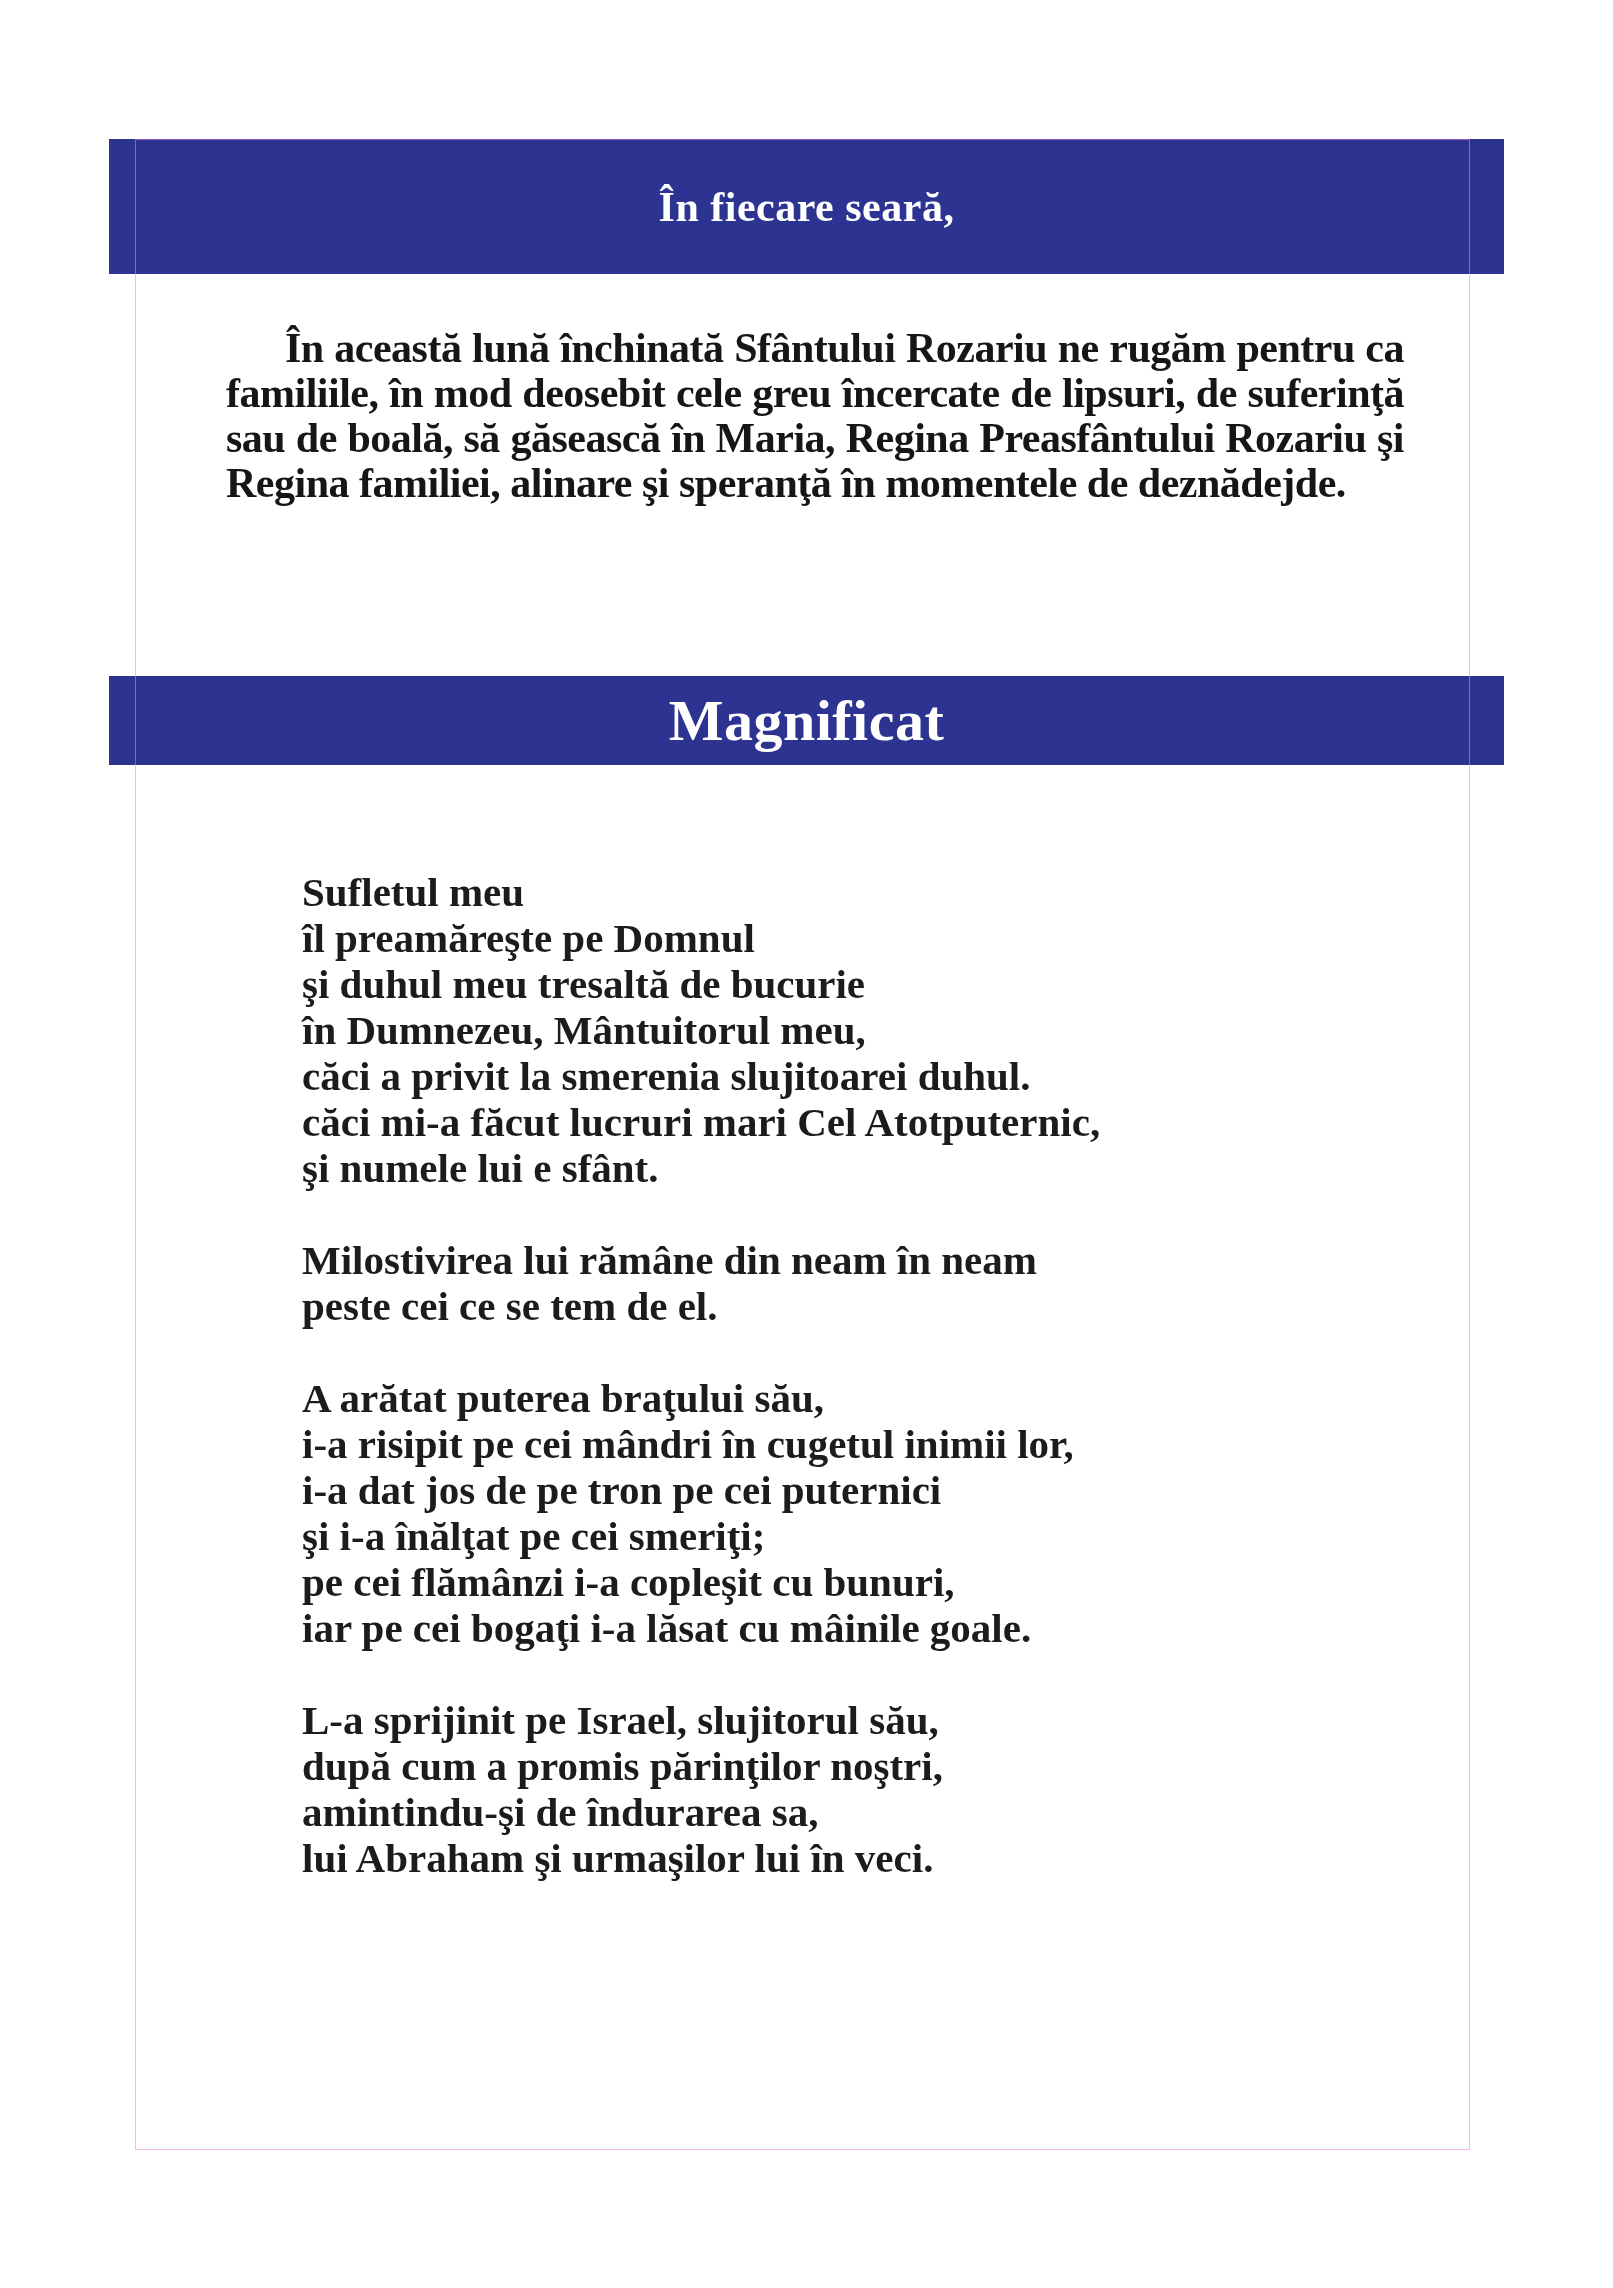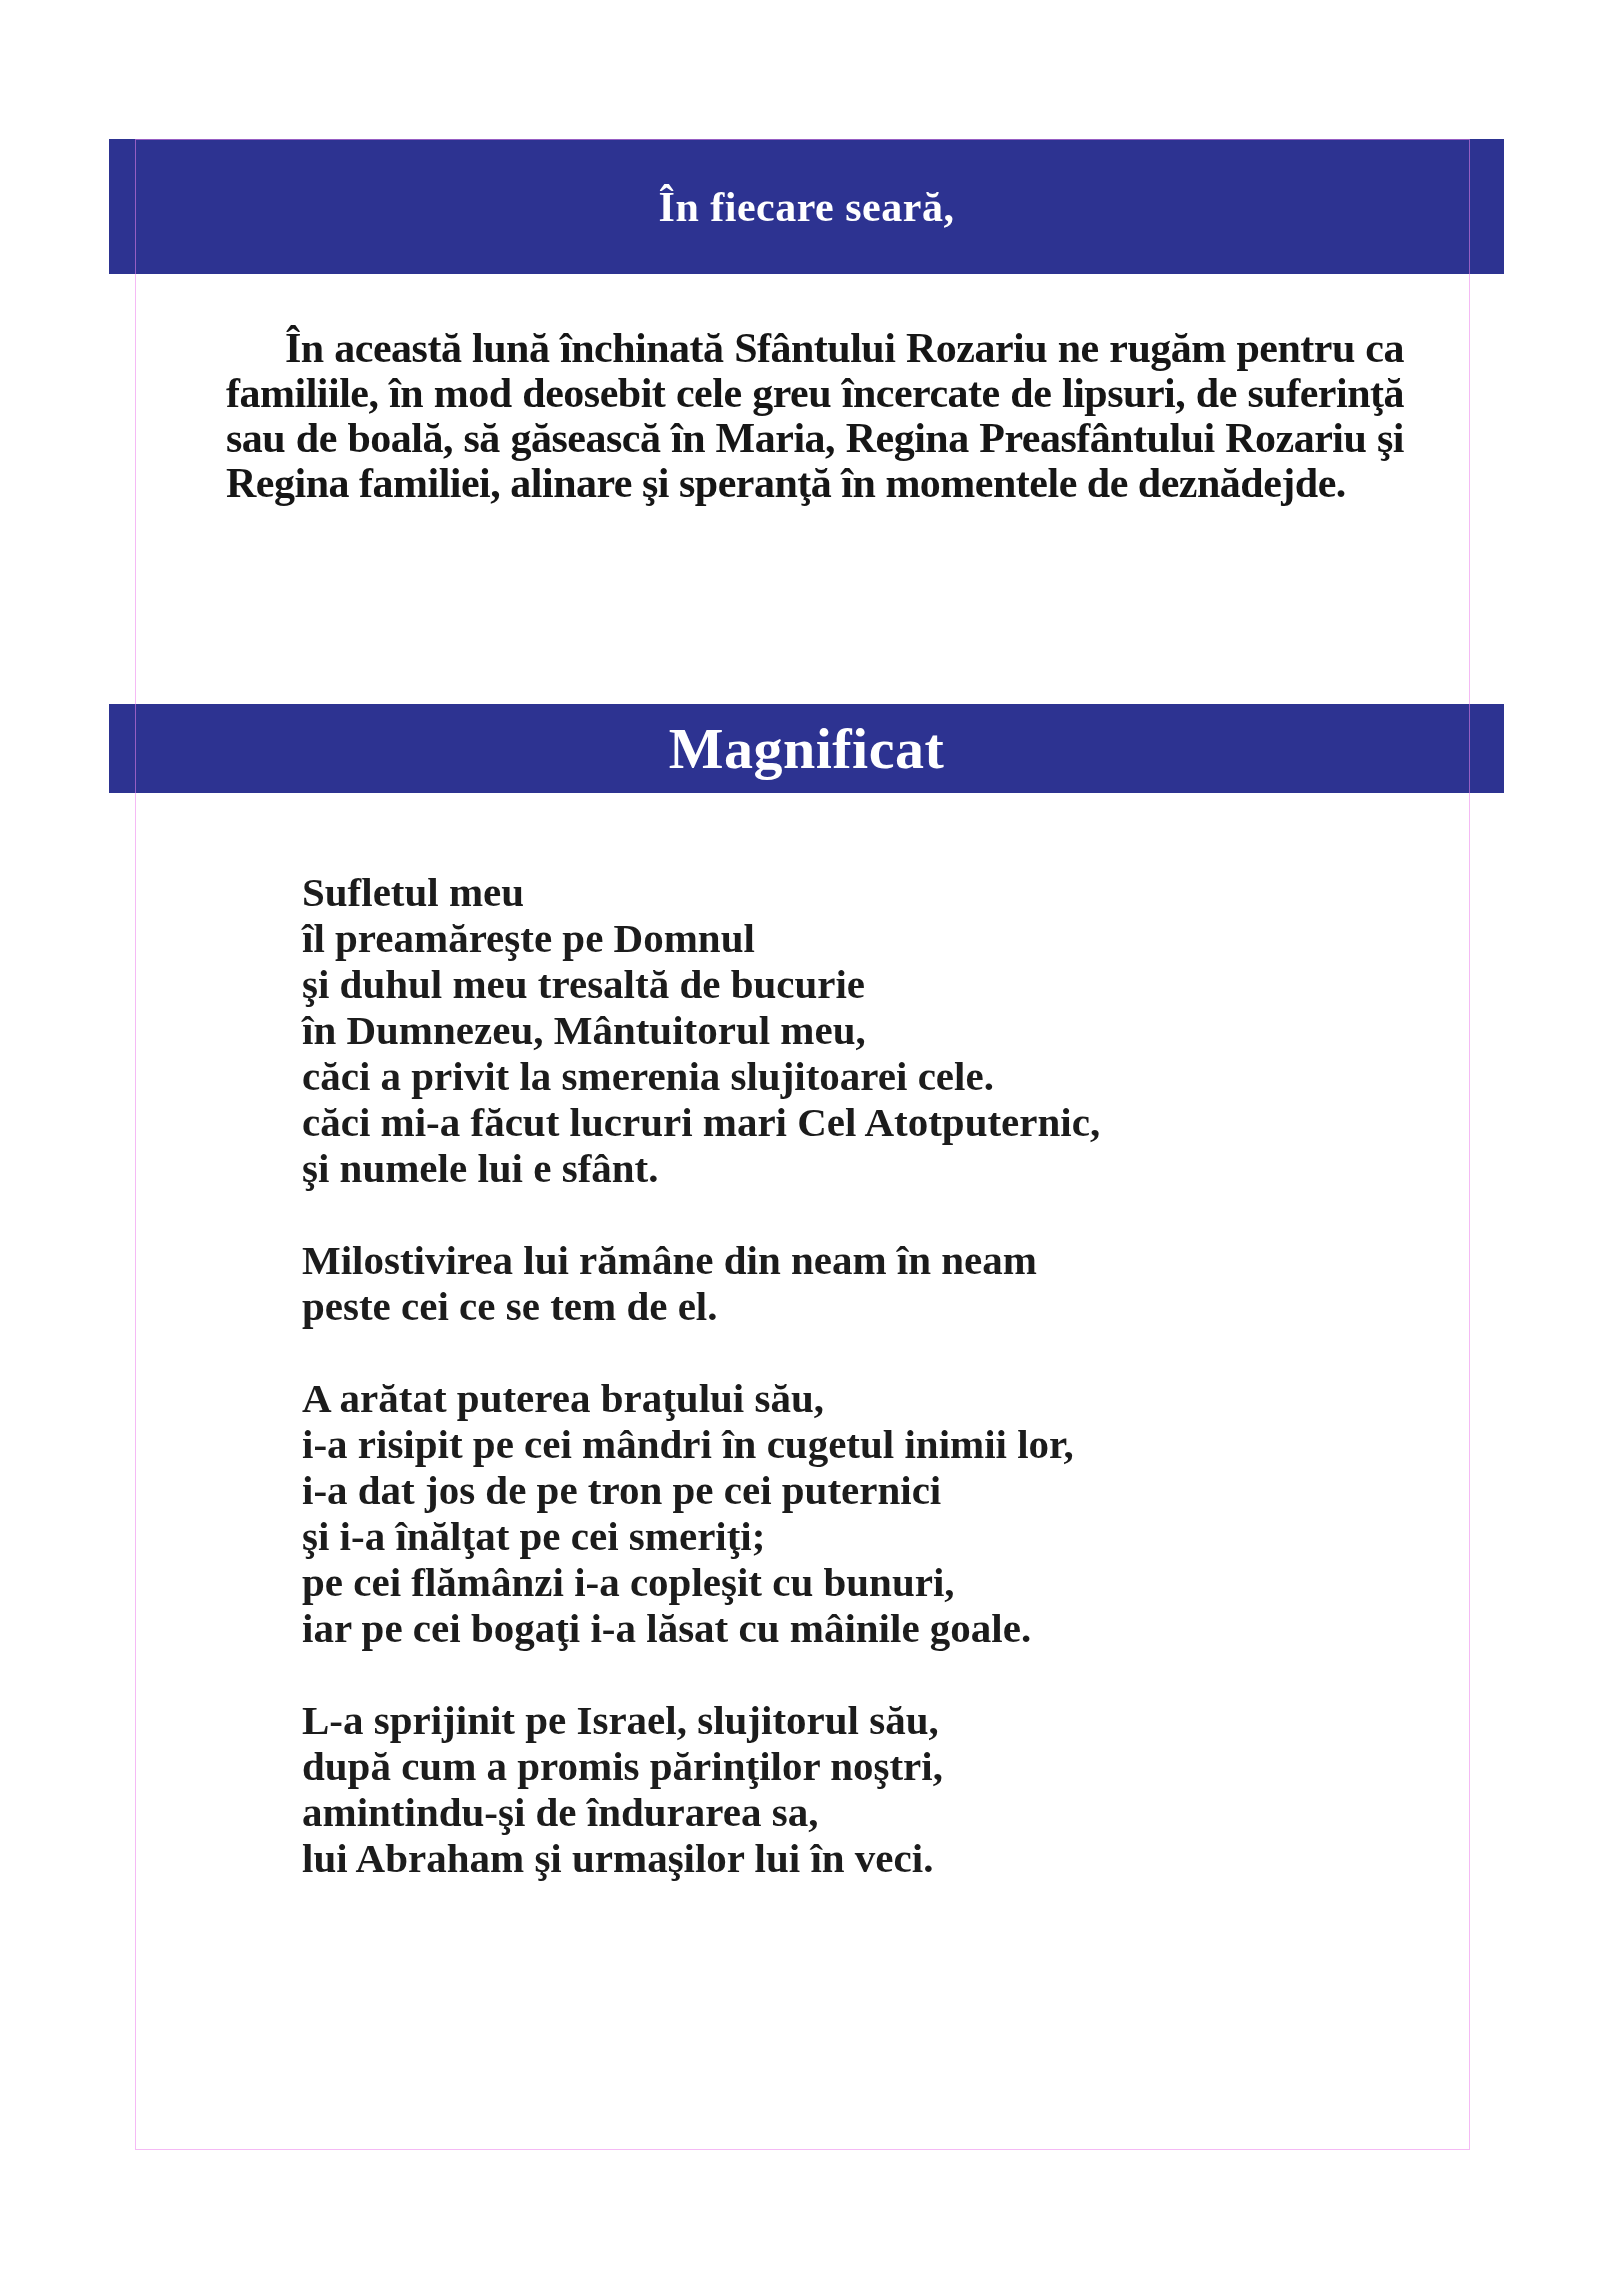--- a/index.html
+++ b/index.html
@@ -35,21 +35,20 @@
     height: 135px;
     font-size: 42px;
     line-height: 54px;
     letter-spacing: 0.5px;
   }
   .banner-magnificat {
     top: 676px;
     height: 89px;
     font-size: 58px;
     letter-spacing: 0.5px;
-    margin-top: 28px;
   }
   .intro {
     position: absolute;
     top: 315px;
     left: 215px;
     width: 1178px;
     margin: 11px;
     font-size: 42px;
     line-height: 45px;
     font-weight: bold;
@@ -102,21 +101,21 @@
   <div class="banner banner-magnificat">
     <div>Magnificat</div>
   </div>
 
   <div class="poem">
       <div class="stanza">
         <div class="poem-line">Sufletul meu</div>
         <div class="poem-line">îl preamăreşte pe Domnul</div>
         <div class="poem-line">şi duhul meu tresaltă de bucurie</div>
         <div class="poem-line">în Dumnezeu, Mântuitorul meu,</div>
-        <div class="poem-line">căci a privit la smerenia slujitoarei cele.</div>
+        <div class="poem-line">căci a privit la smerenia slujitoarei duhul.</div>
         <div class="poem-line">căci mi-a făcut lucruri mari Cel Atotputernic,</div>
         <div class="poem-line">şi numele lui e sfânt.</div>
       </div>
       <div class="stanza">
         <div class="poem-line">Milostivirea lui rămâne din neam în neam</div>
         <div class="poem-line">peste cei ce se tem de el.</div>
       </div>
       <div class="stanza">
         <div class="poem-line">A arătat puterea braţului său,</div>
         <div class="poem-line">i-a risipit pe cei mândri în cugetul inimii lor,</div>

